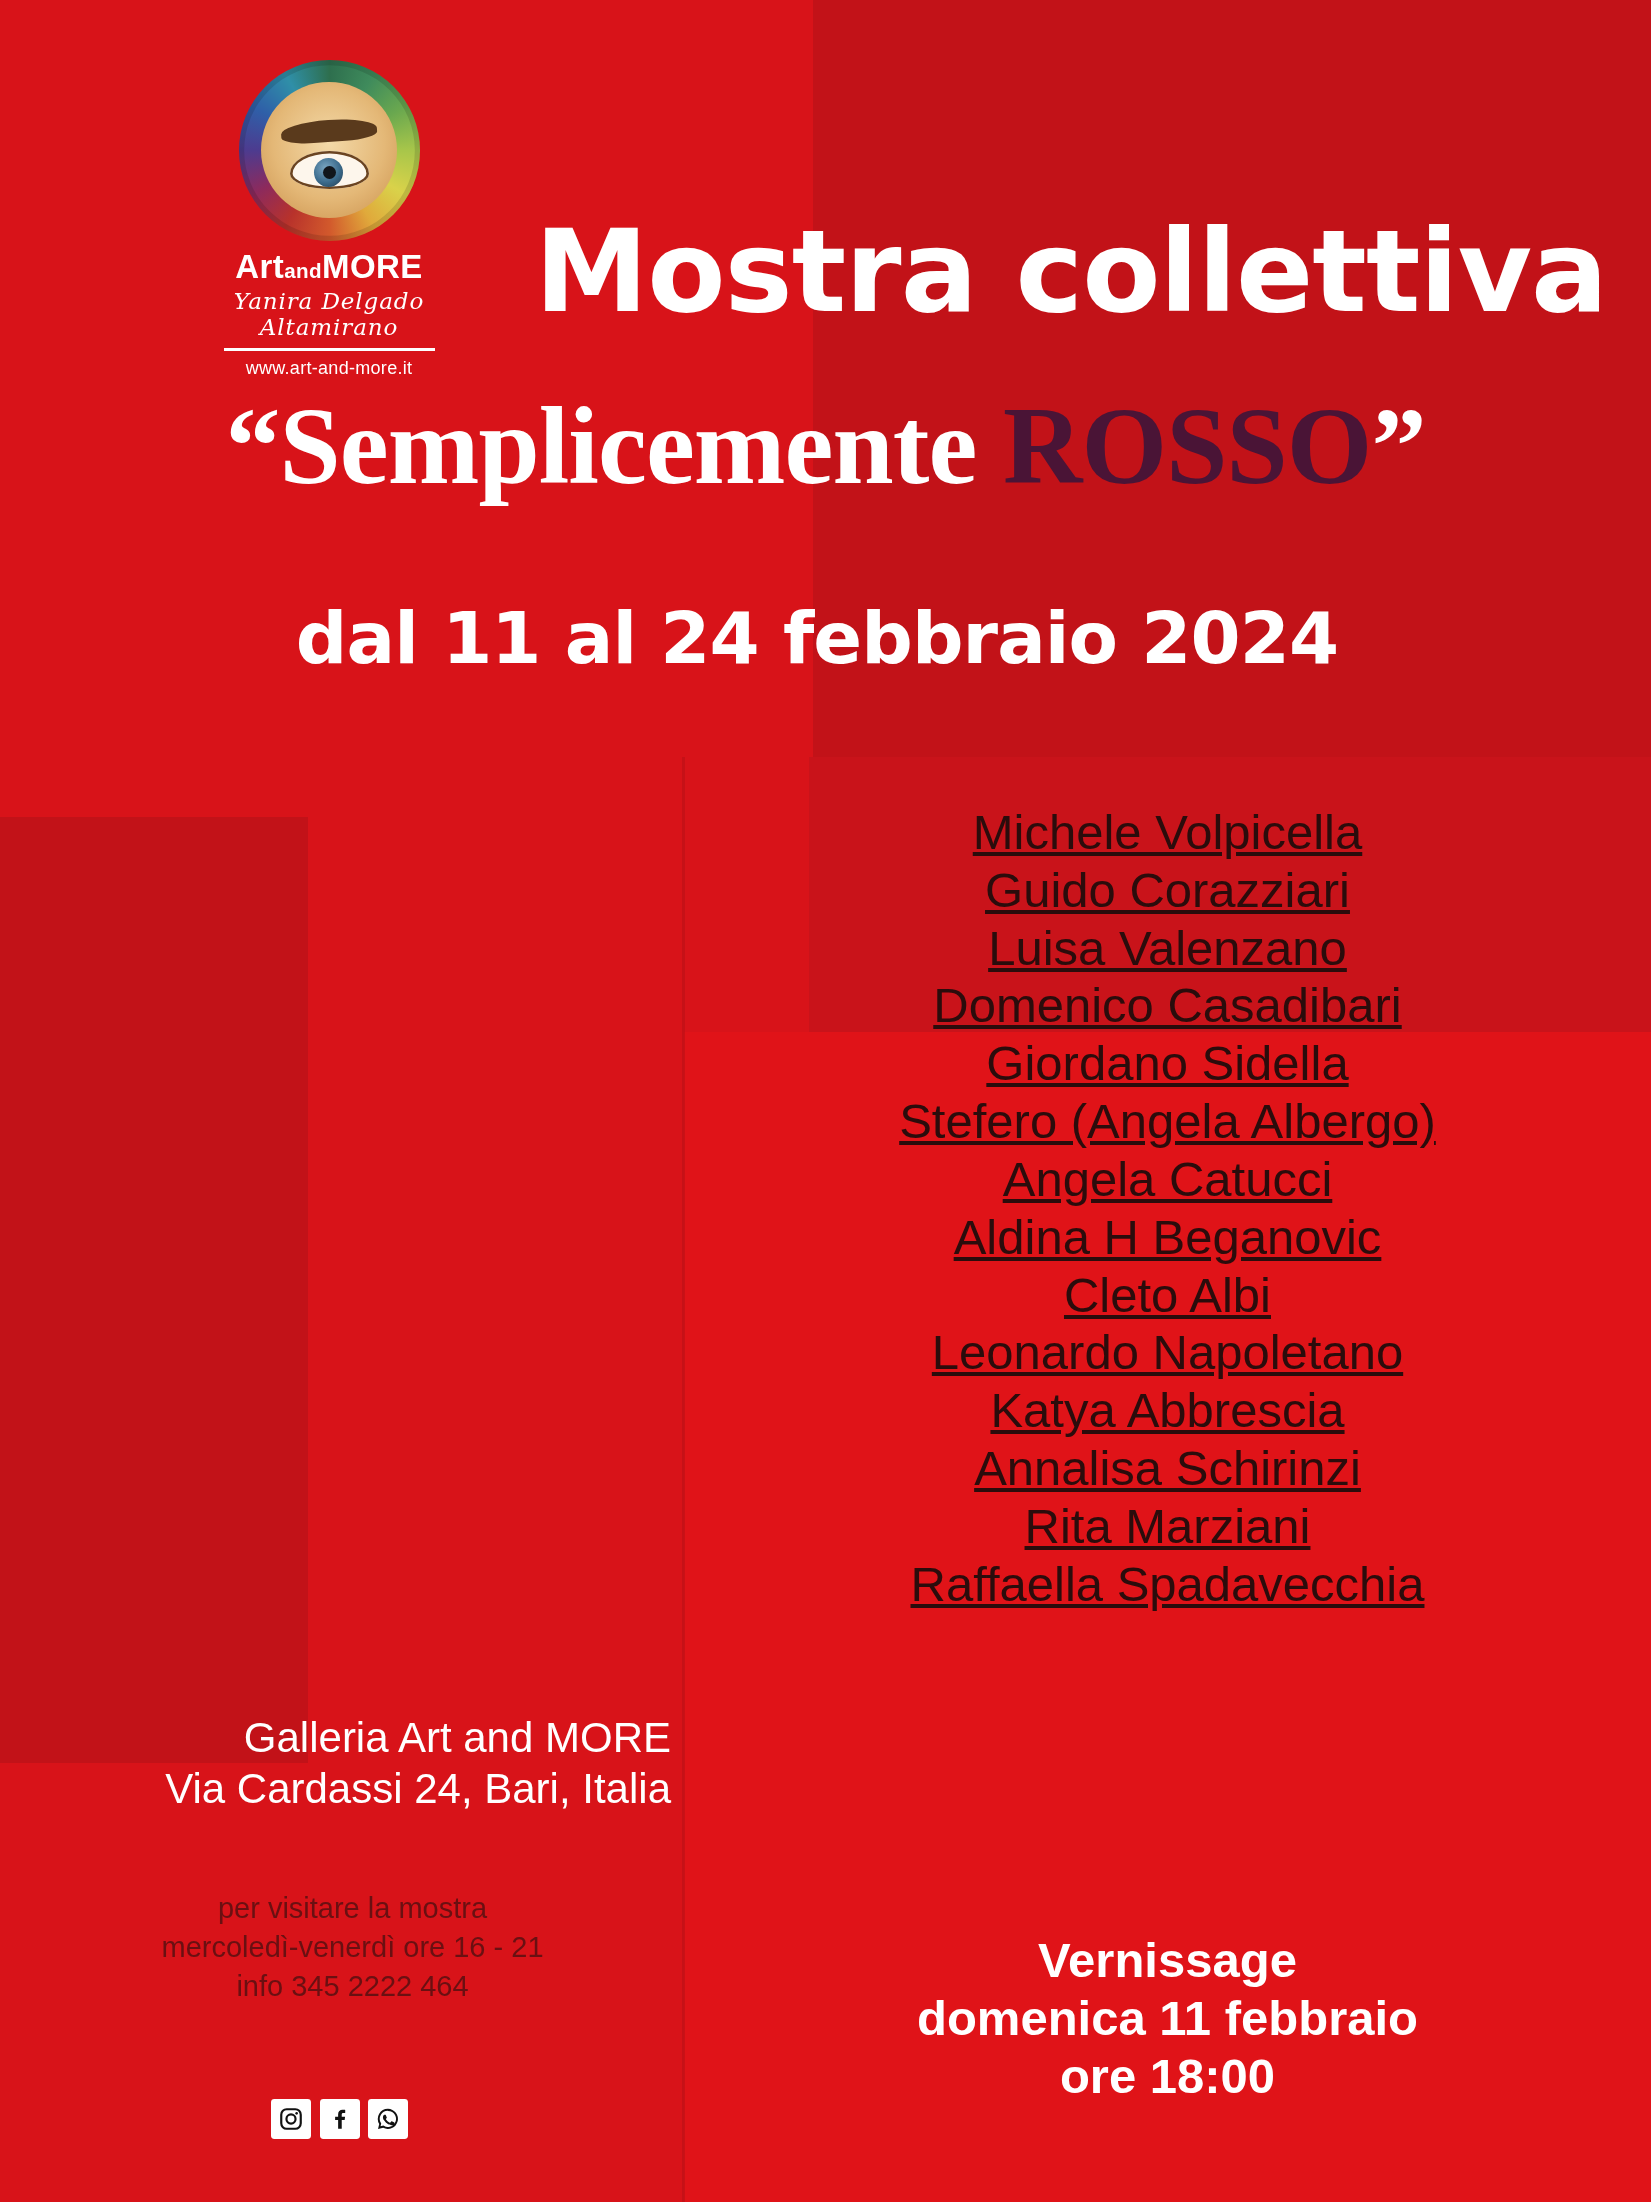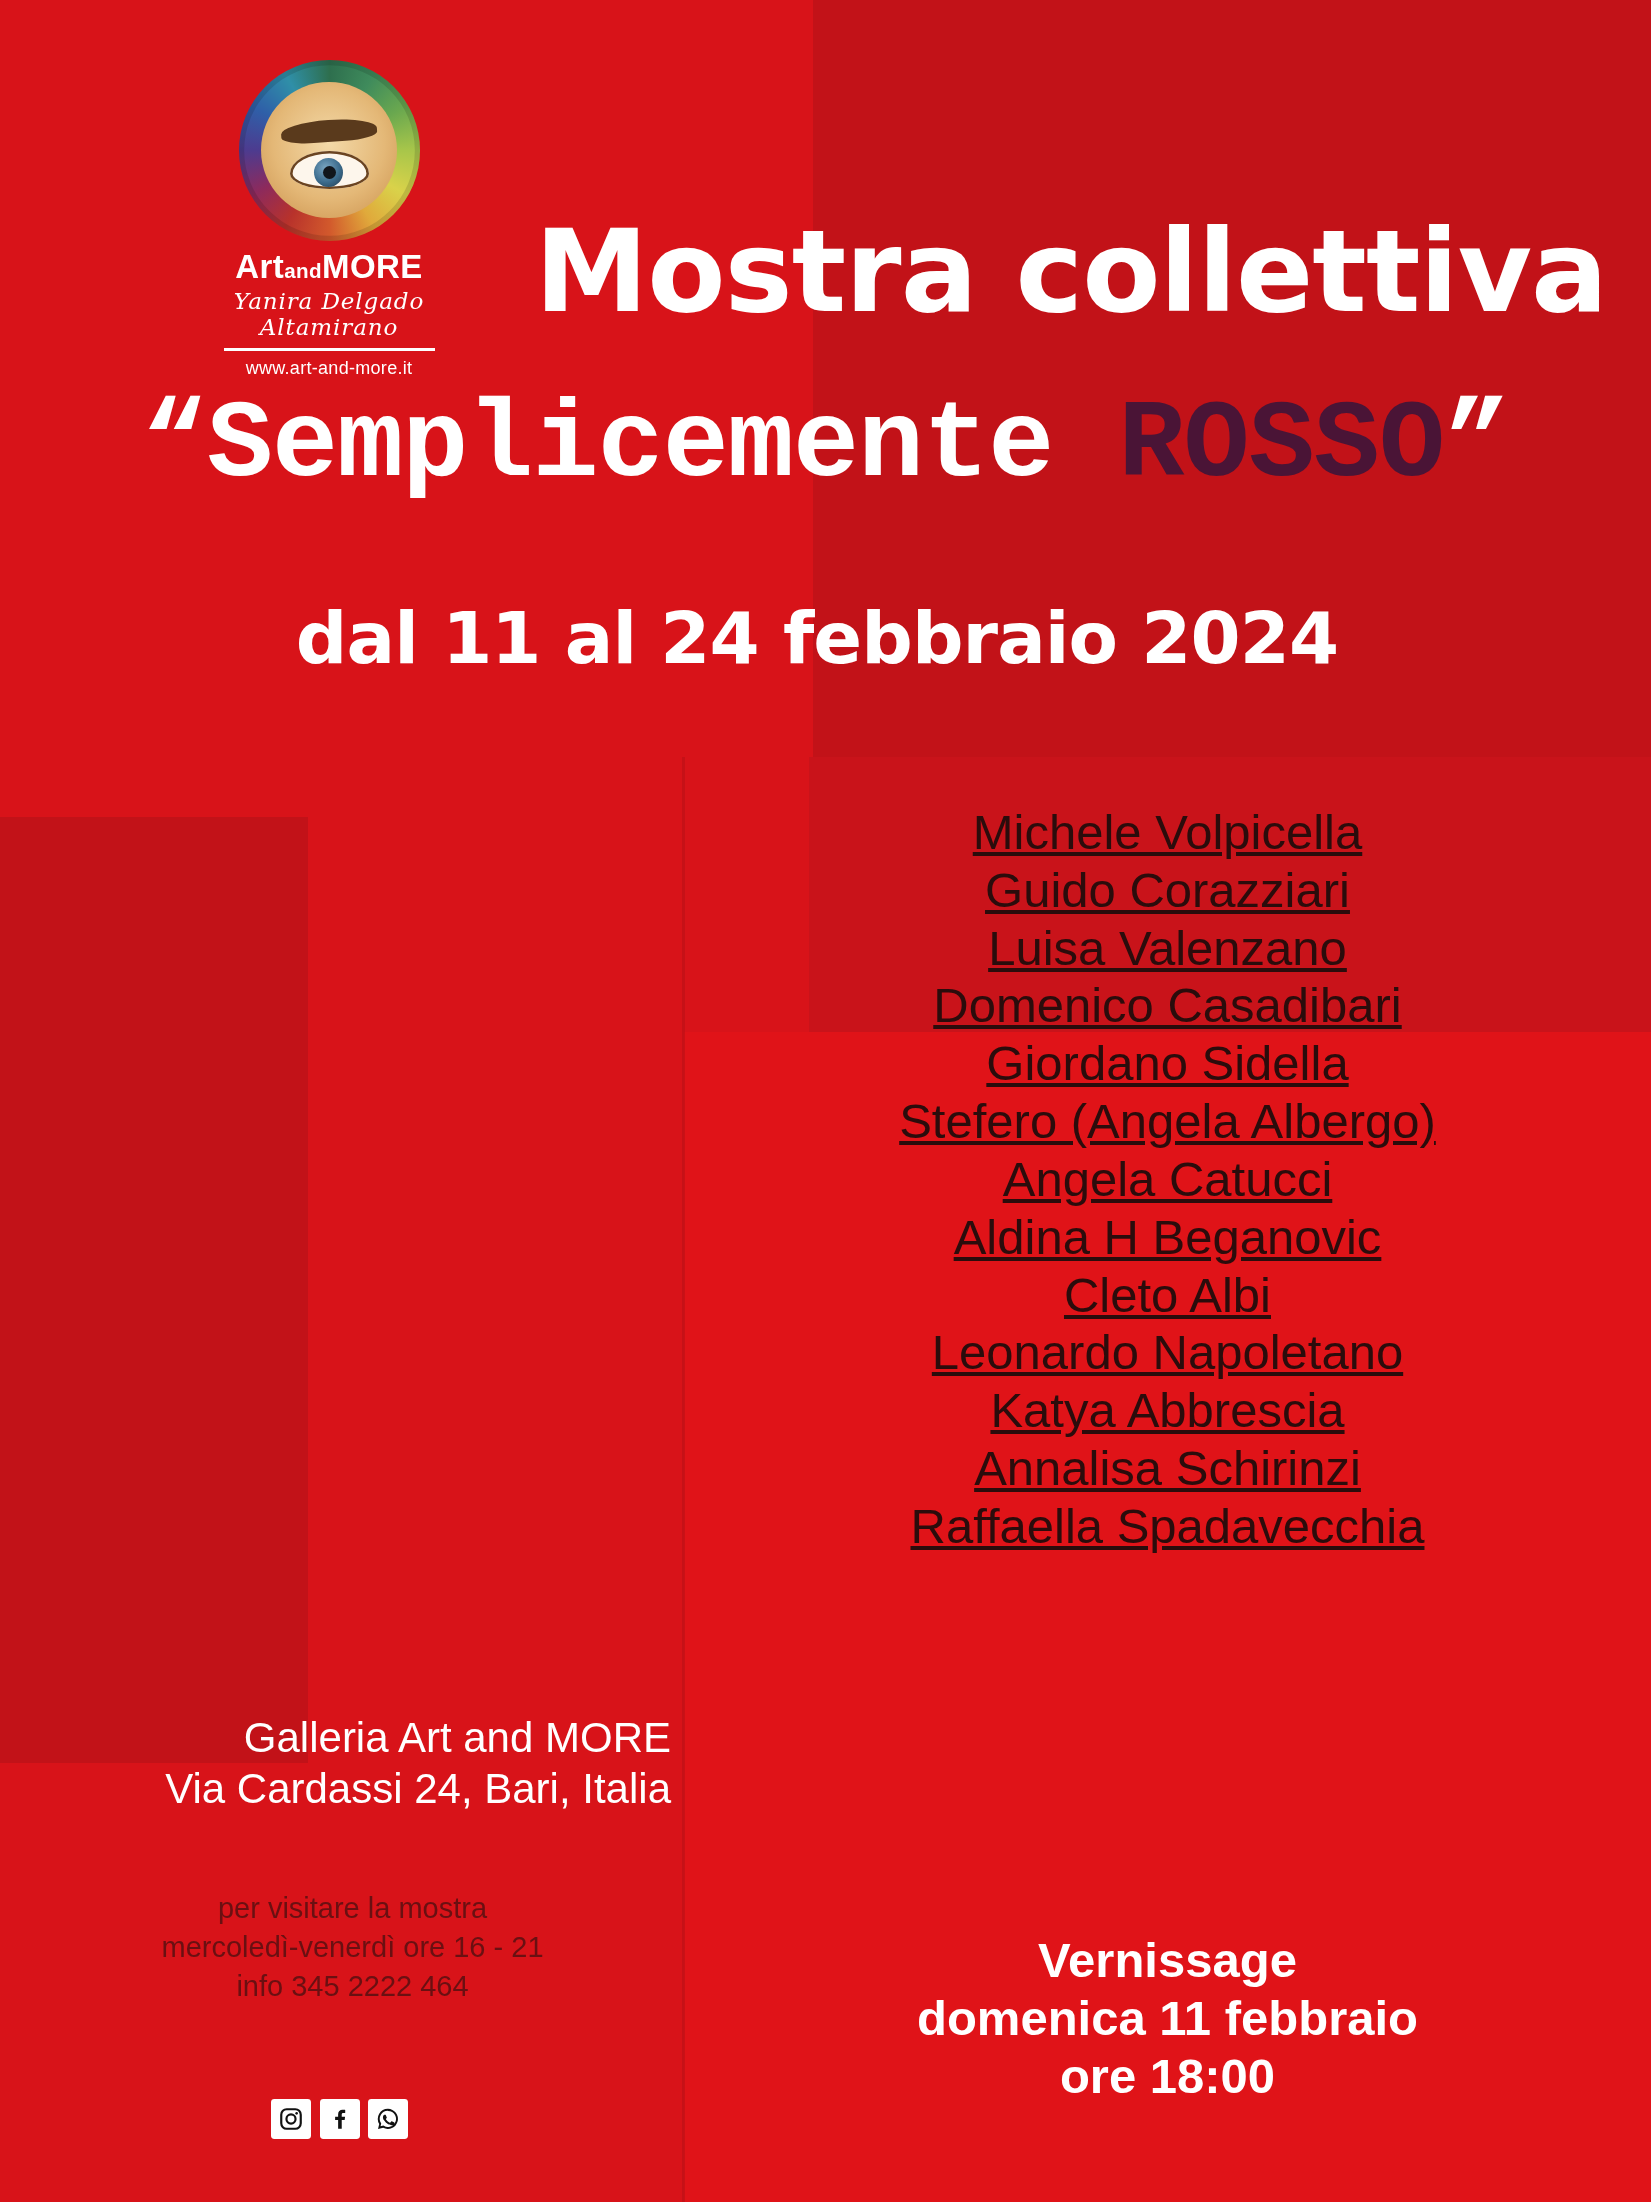--- a/index.html
+++ b/index.html
@@ -161,21 +161,21 @@
     font-weight: bold;
     font-size: 114px;
     line-height: 1;
     letter-spacing: -0.9px;
   }
   .title-sub {
     position: absolute;
     left: 34px; top: 391px;
     width: 1583px;
     text-align: center;
-    font-family: Liberation Mono, monospace;
+    font-family: Liberation Serif, serif;
     font-weight: bold;
     font-size: 110px;
     line-height: 1;
     color: #ffffff;
     letter-spacing: -0.9px;
   }
   .title-sub .accent {
     color: #4a1436;
   }
   .title-dates {
@@ -300,20 +300,21 @@
     <div>Luisa Valenzano</div>
     <div>Domenico Casadibari</div>
     <div>Giordano Sidella</div>
     <div>Stefero (Angela Albergo)</div>
     <div>Angela Catucci</div>
     <div>Aldina H Beganovic</div>
     <div>Cleto Albi</div>
     <div>Leonardo Napoletano</div>
     <div>Katya Abbrescia</div>
     <div>Annalisa Schirinzi</div>
+    <div>Rita Marziani</div>
     <div>Raffaella Spadavecchia</div>
   </div>
 
   <div class="vernissage">
     <div>Vernissage</div>
     <div>domenica 11 febbraio</div>
     <div>ore 18:00</div>
   </div>
 
   <div class="venue">

